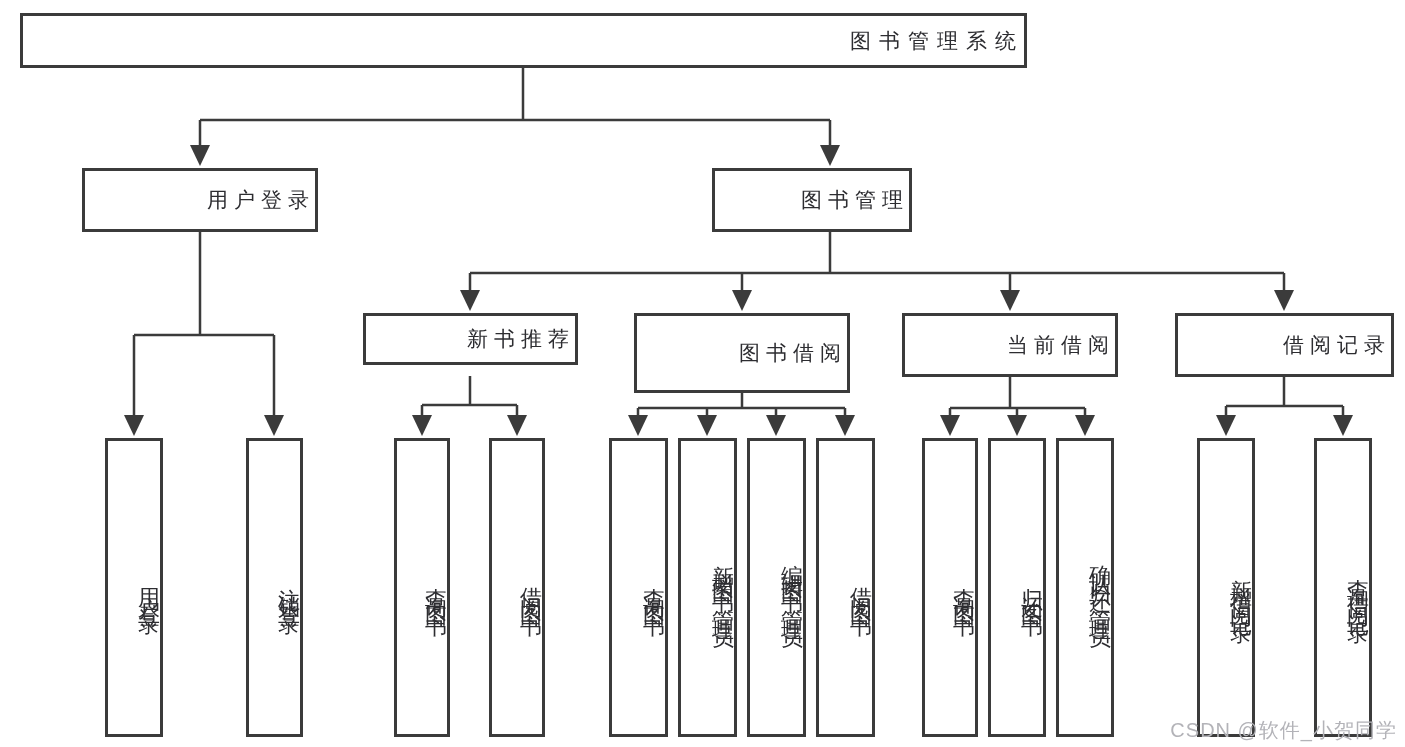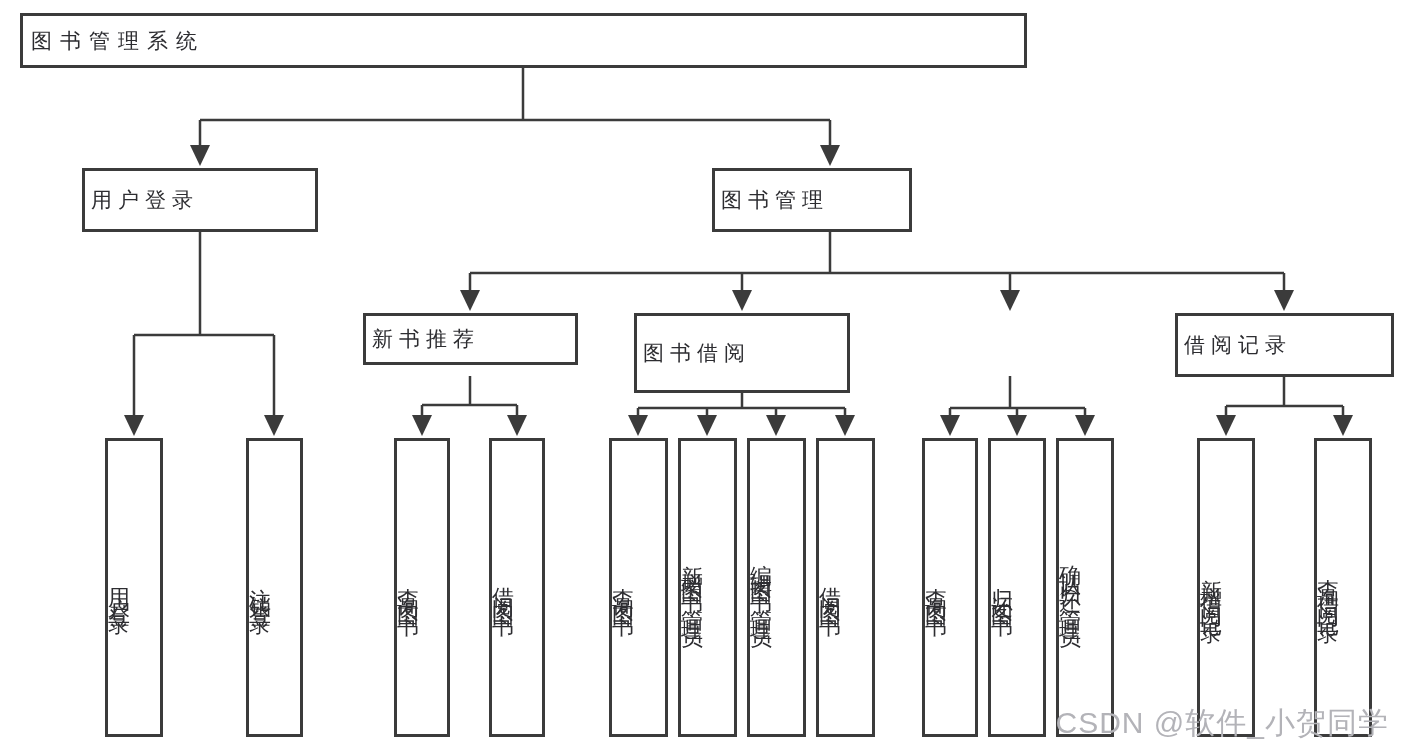--- a/index.html
+++ b/index.html
@@ -16,38 +16,38 @@
     left: 0; top: 0;
     width: 1405px; height: 747px;
   }
   .box {
     position: absolute;
     box-sizing: border-box;
     border: 3px solid #3b3b3b;
     background: #ffffff;
     display: flex;
     align-items: center;
-    justify-content: flex-start;
+    justify-content: flex-end;
     color: #2d2d31;
   }
   .h-box { font-size: 21px; letter-spacing: 6px; text-indent: 6px; white-space: nowrap; }
   .h-box.title { letter-spacing: 8px; text-indent: 8px; }
   .v-box span {
     writing-mode: vertical-lr;
     text-orientation: mixed;
     font-size: 22px;
     letter-spacing: 9px;
     line-height: 1;
     white-space: nowrap;
   }
   .watermark {
     position: absolute;
-    right: 16px;
+    right: 8px;
     bottom: 3px;
-    font-size: 30px;
+    font-size: 20px;
     letter-spacing: 1px;
     color: #b3b3b8;
     z-index: 5;
     white-space: nowrap;
   }
 </style>
 </head>
 <body>
 
 <div class="canvas">
@@ -95,20 +95,23 @@
   <div class="box h-box" style="left:712px; top:168px; width:200px; height:64px;">
     <span>图书管理</span>
   </div>
 
   <div class="box h-box" style="left:363px; top:313px; width:215px; height:52px;">
     <span>新书推荐</span>
   </div>
   <div class="box h-box" style="left:634px; top:313px; width:216px; height:80px;">
     <span>图书借阅</span>
   </div>
+  <div class="box h-box" style="left:902px; top:313px; width:216px; height:64px;">
+    <span>当前借阅</span>
+  </div>
   <div class="box h-box" style="left:1175px; top:313px; width:219px; height:64px;">
     <span>借阅记录</span>
   </div>
 
   <div class="box v-box" style="left:105px; top:438px; width:58px; height:299px;">
     <span>用户登录</span>
   </div>
   <div class="box v-box" style="left:246px; top:438px; width:57px; height:299px;">
     <span>注销登录</span>
   </div>

